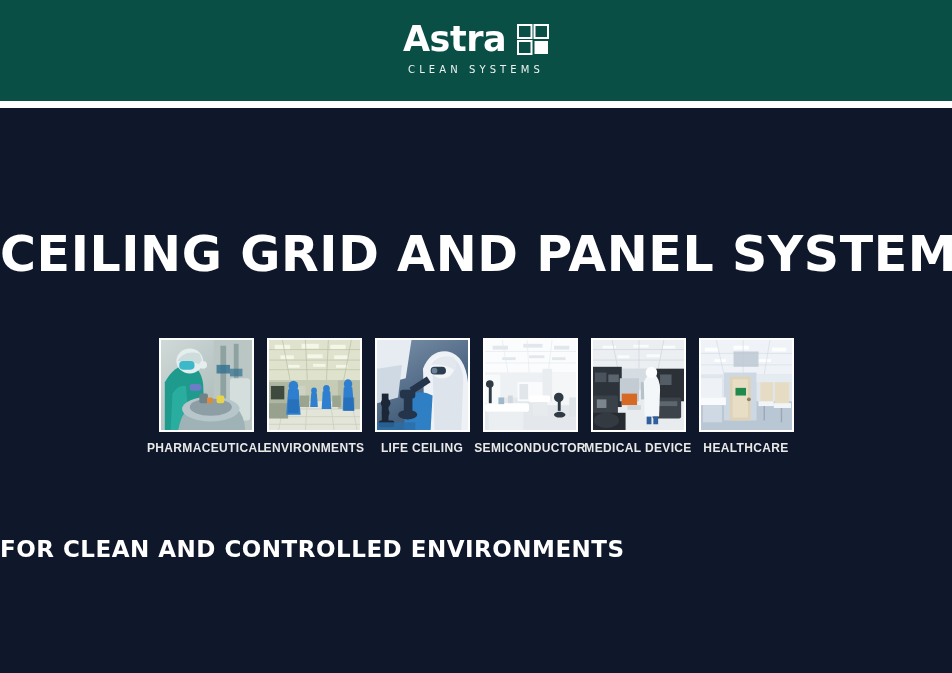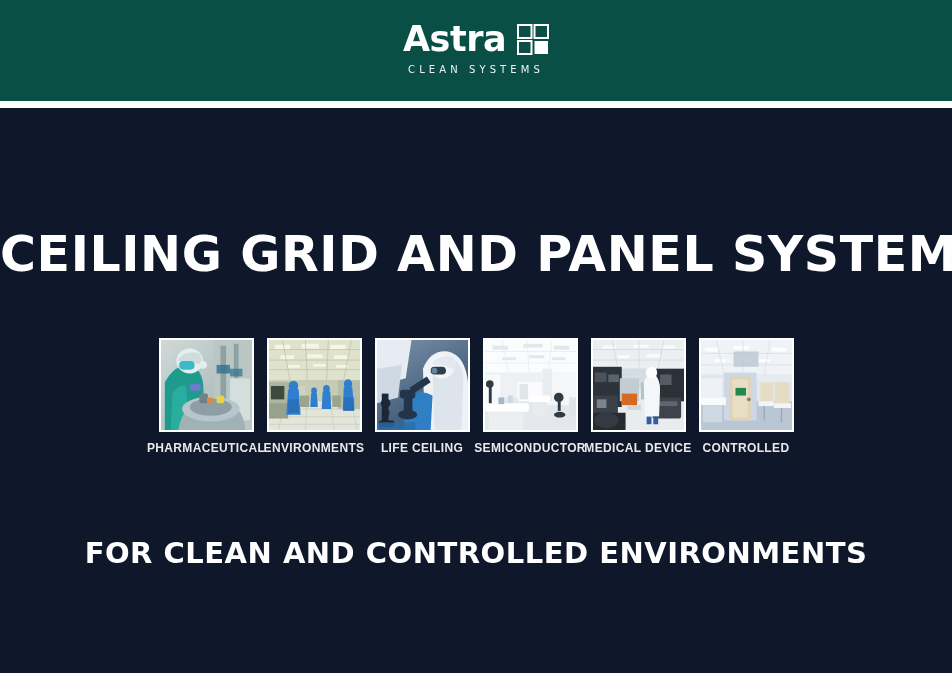--- a/index.html
+++ b/index.html
@@ -123,23 +123,22 @@
     text-align: center;
     white-space: nowrap;
     font-family: Liberation Sans, sans-serif;
   }
 
   
   .tagline {
     position: absolute;
     left: 0; right: 0;
     top: 536px;
-    text-align: center;
     color: #ffffff;
-    font-size: 29px;
+    font-size: 23px;
     font-weight: bold;
     letter-spacing: 0.5px;
     font-family: "DejaVu Sans", sans-serif;
     white-space: nowrap;
   }
 
   
   .footer-url {
     position: absolute;
     left: 0; right: 0;
@@ -423,21 +422,21 @@
           <g fill="#f2f5f8">
             <rect x="60" y="64" width="16" height="5"></rect>
             <rect x="76" y="66" width="18" height="5"></rect>
           </g>
           <g stroke="#9aa8b6" stroke-width="1.4">
             <path d="M66 69 L66 84 M84 71 L84 86"></path>
           </g>
           <rect x="58" y="36" width="37" height="8" fill="#e4ebf1"></rect>
         </svg>
       </div>
-      <div class="thumb-label">CONTROLLED</div>
+      <div class="thumb-label">HEALTHCARE</div>
     </div>
 
   </div>
 
   <div class="tagline">FOR CLEAN AND CONTROLLED ENVIRONMENTS</div>
 
 
 </div>
 
 </body></html>

